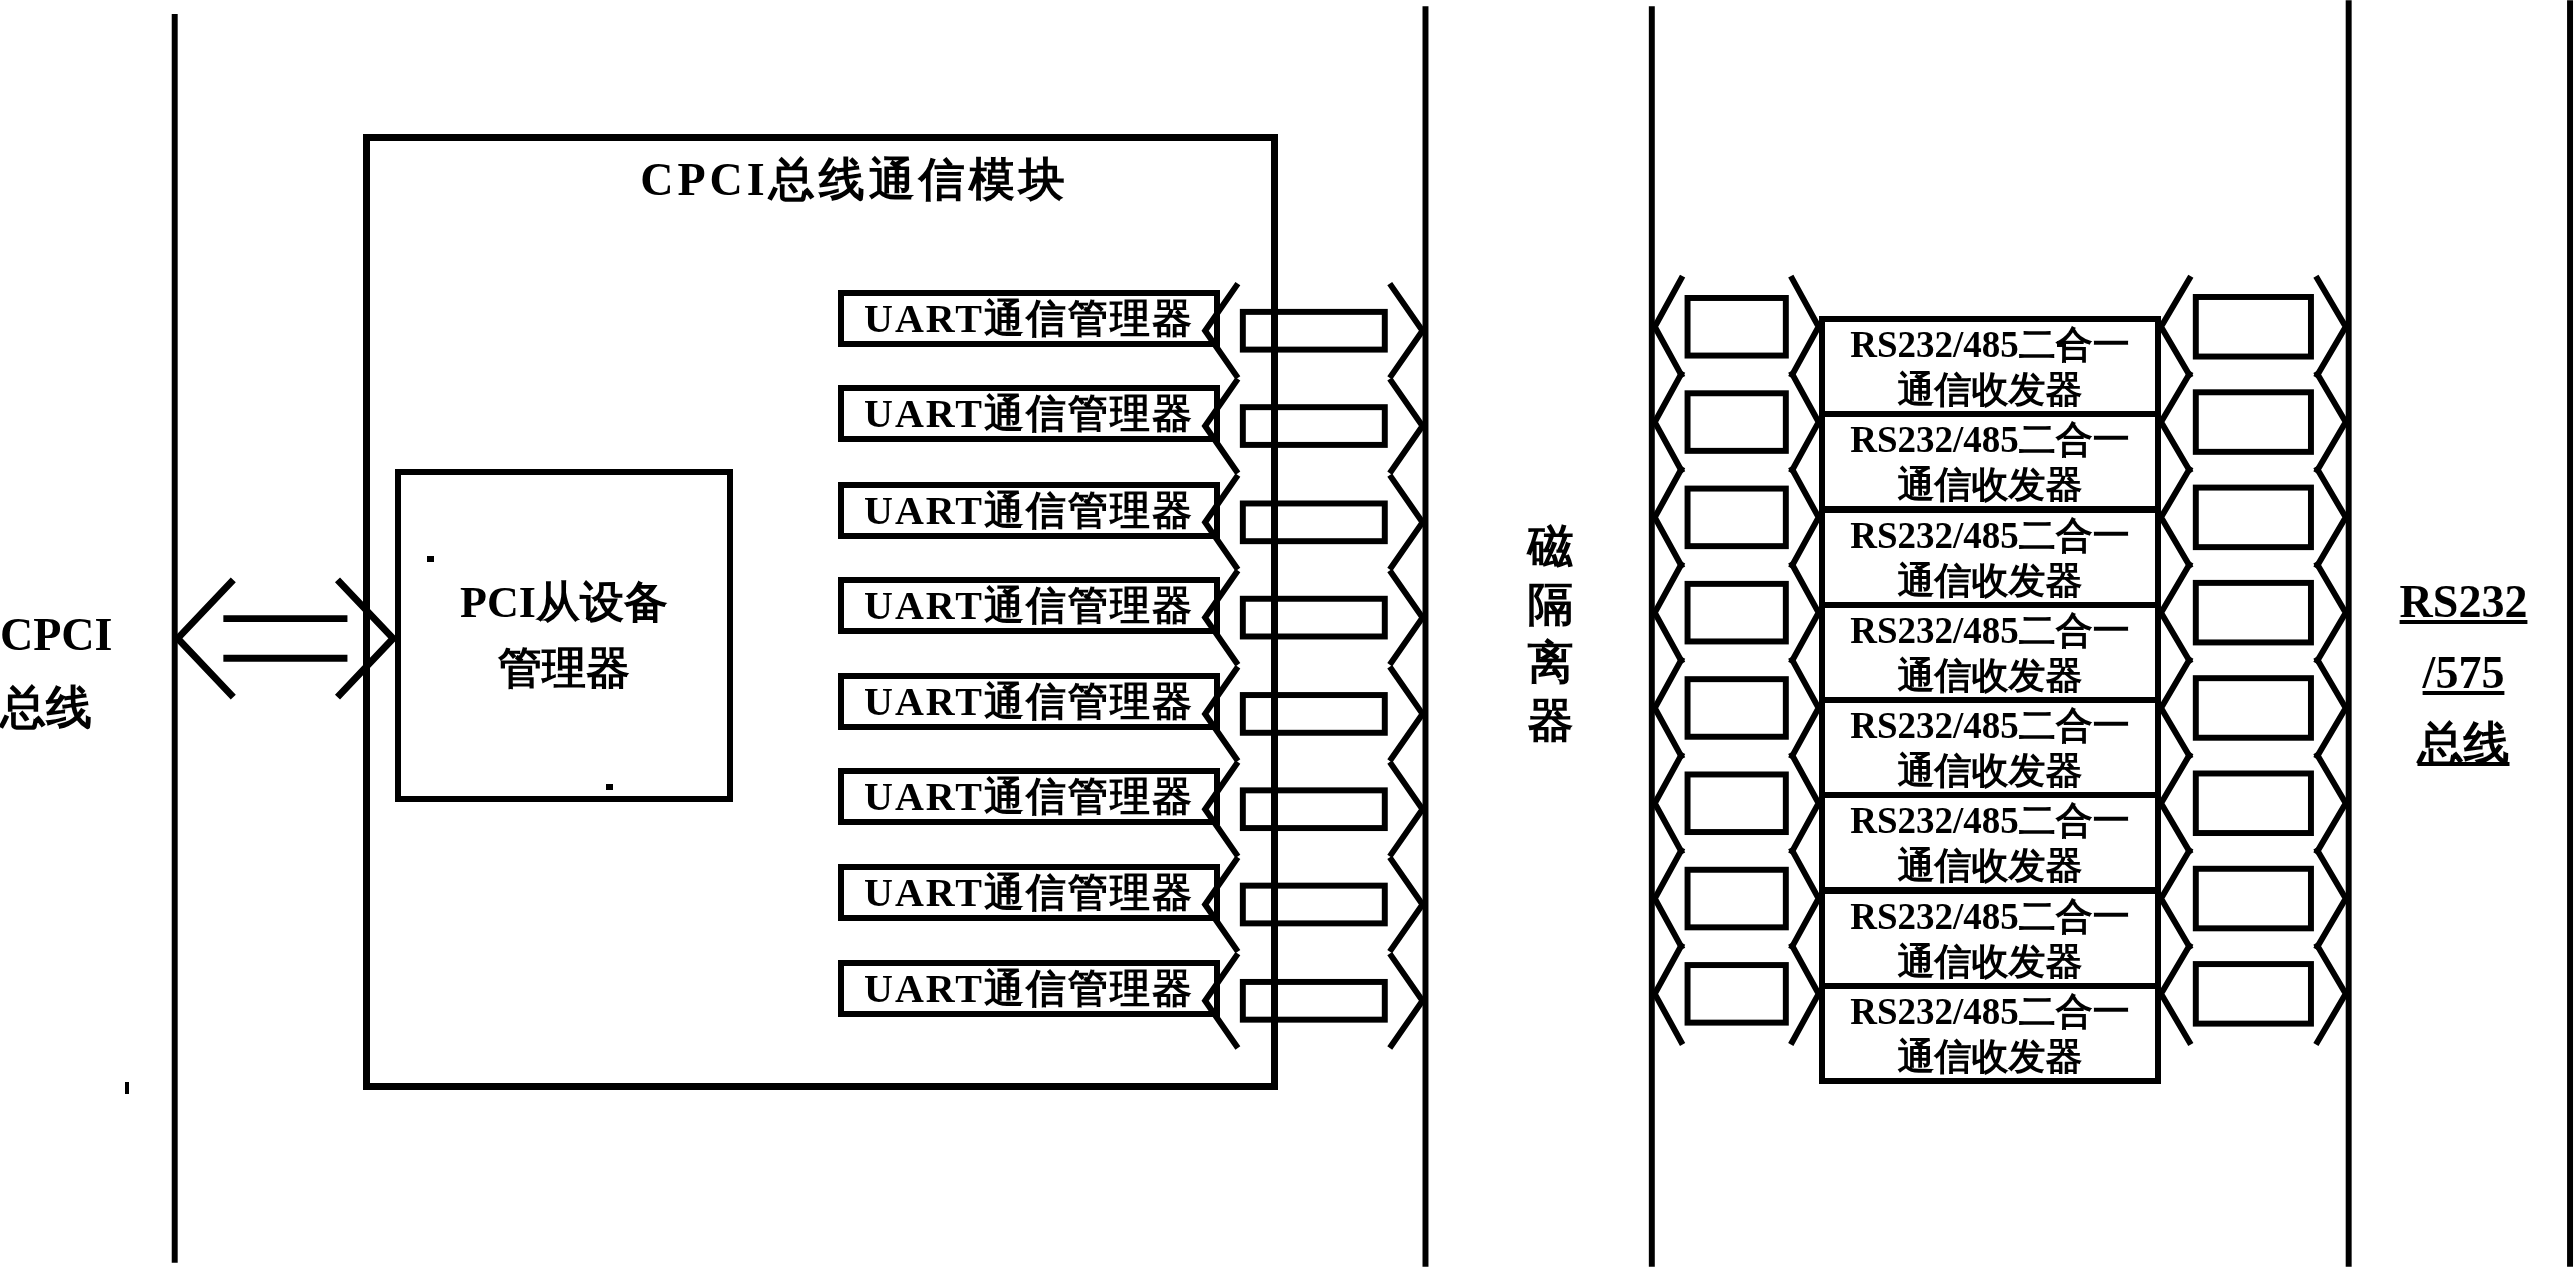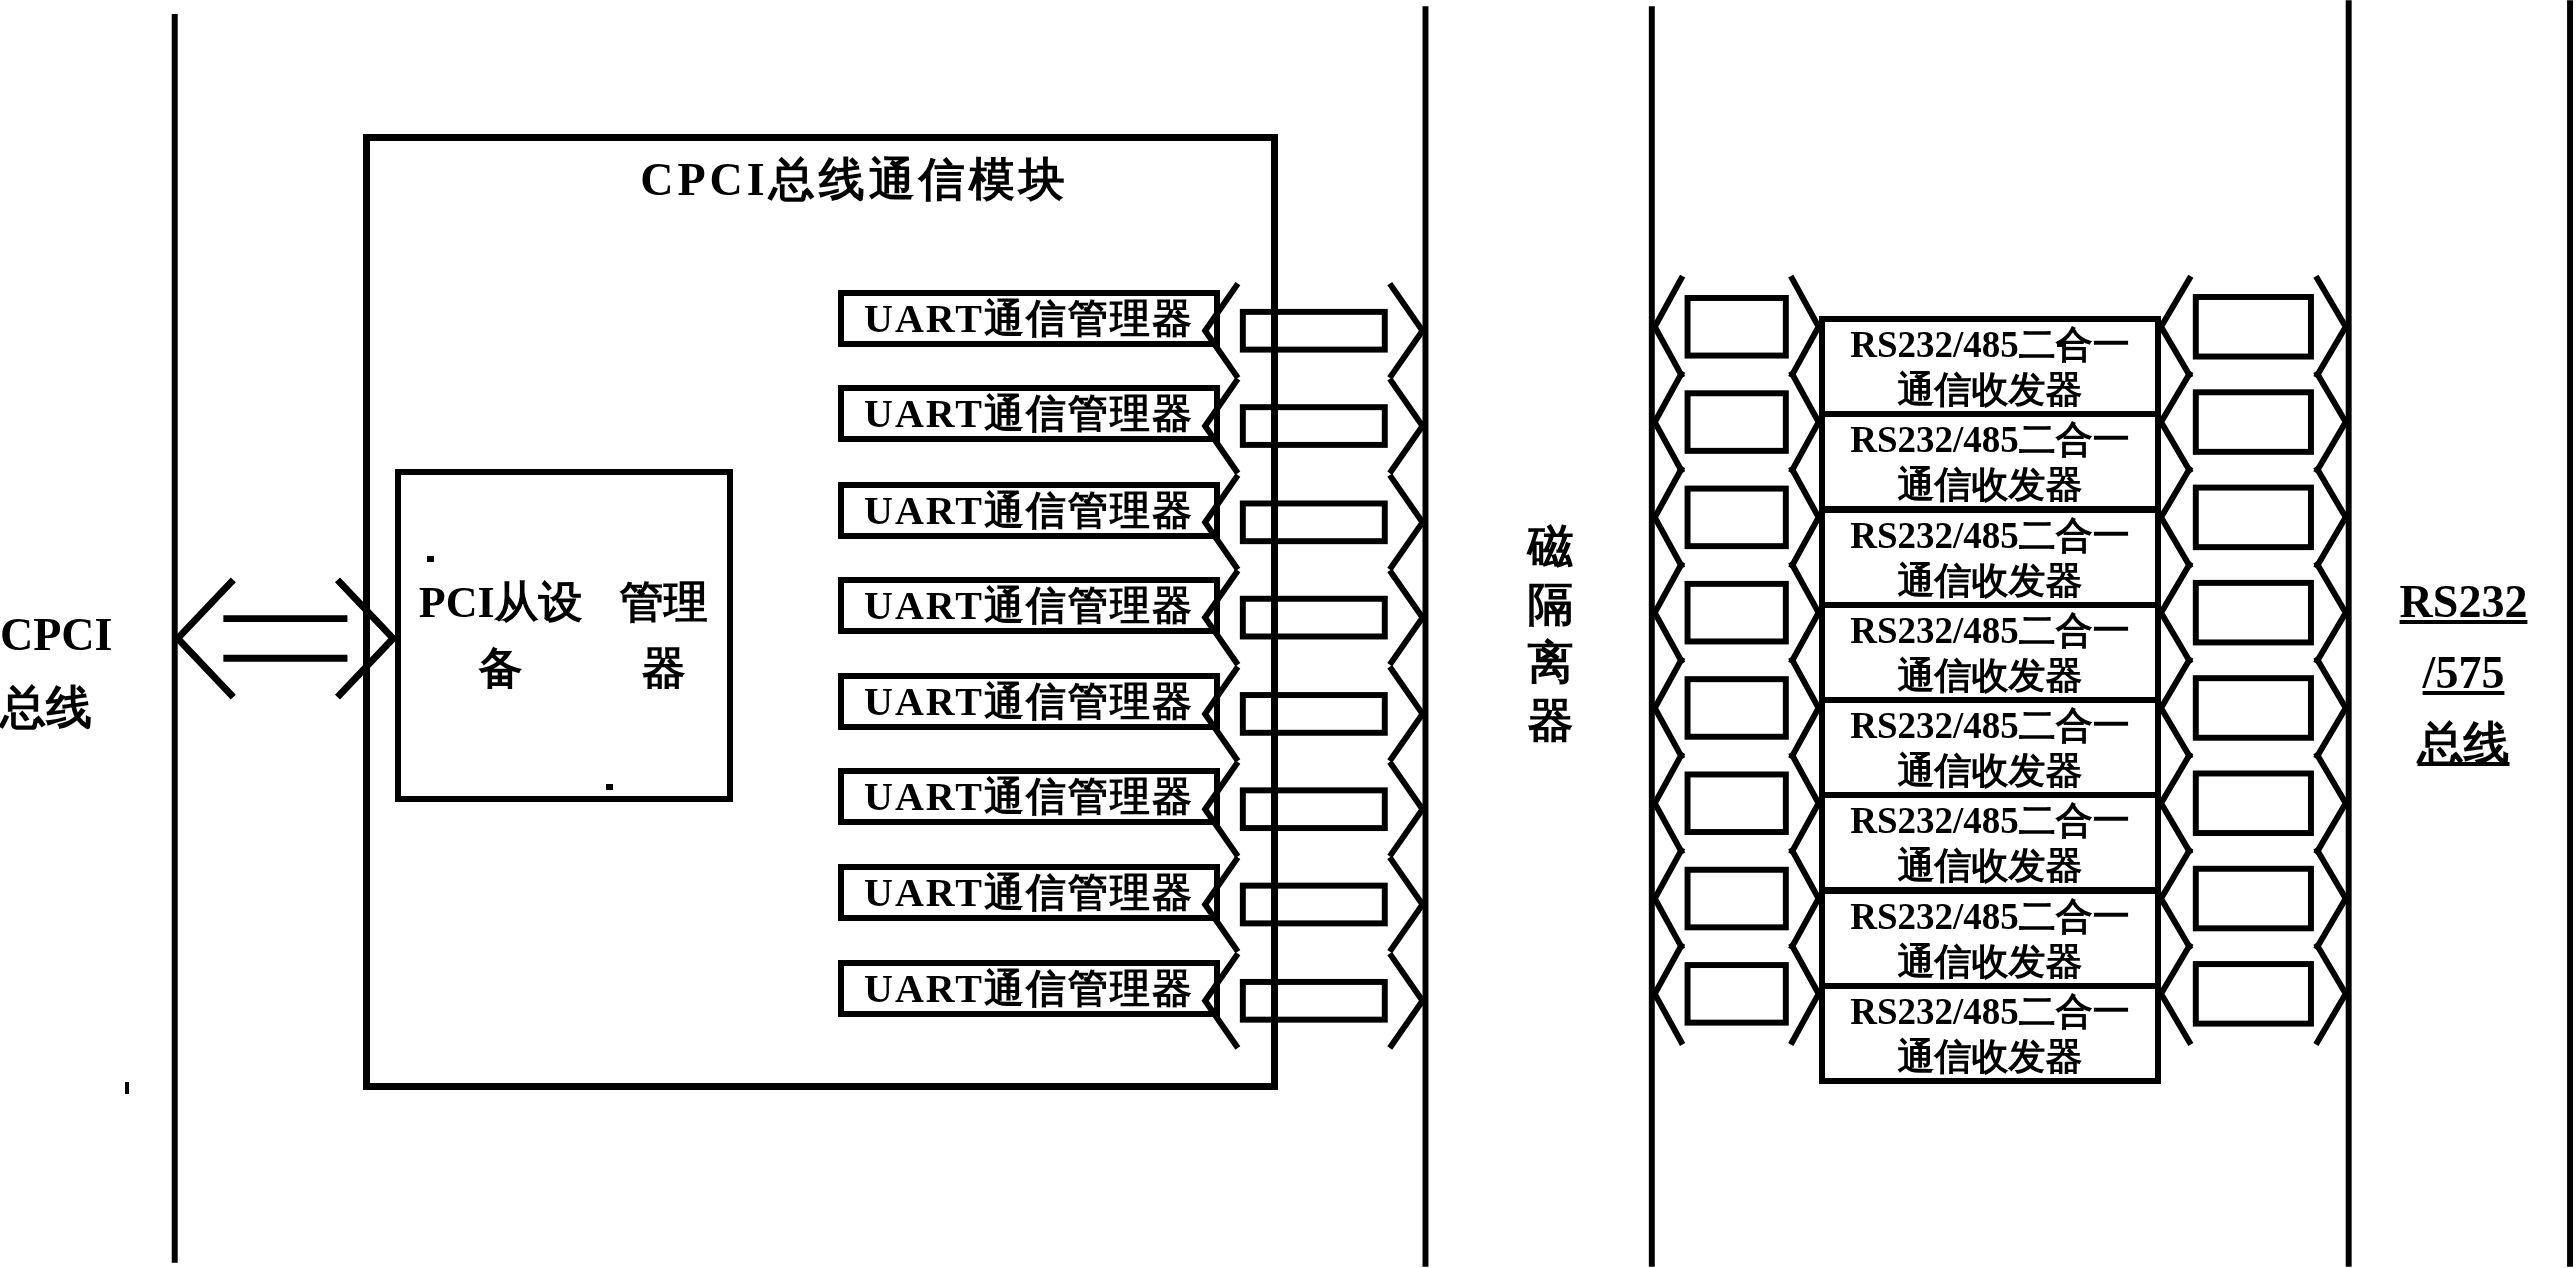--- a/index.html
+++ b/index.html
@@ -3,21 +3,21 @@
 <meta charset="utf-8">
 <style>
   html,body{margin:0;padding:0;background:#ffffff;}
   #stage{
     position:relative;width:2576px;height:1269px;background:#ffffff;overflow:hidden;
     font-family:"Liberation Serif","DejaVu Serif",serif;font-weight:bold;color:#000;
   }
   #diagram-svg{position:absolute;left:0;top:0;z-index:5;pointer-events:none;}
   .blockbox{
     position:absolute;box-sizing:border-box;border:6px solid #000;background:transparent;
-    display:flex;flex-direction:row;align-items:center;justify-content:center;
+    display:flex;flex-direction:column;align-items:center;justify-content:center;
     text-align:center;line-height:1.15;
   }
   #module-box{border-width:7px;z-index:1;}
   #module-title{
     position:absolute;left:363px;top:149px;width:915px;text-align:center;
     font-size:46px;letter-spacing:4px;z-index:2;margin-left:34px;
   }
   #pci-box{left:395px;top:469px;width:338px;height:333px;font-size:44px;z-index:2;}
   #pci-box div{line-height:66px;}
   #uart-column{position:absolute;left:819px;top:290px;width:382px;height:754px;z-index:2;}

